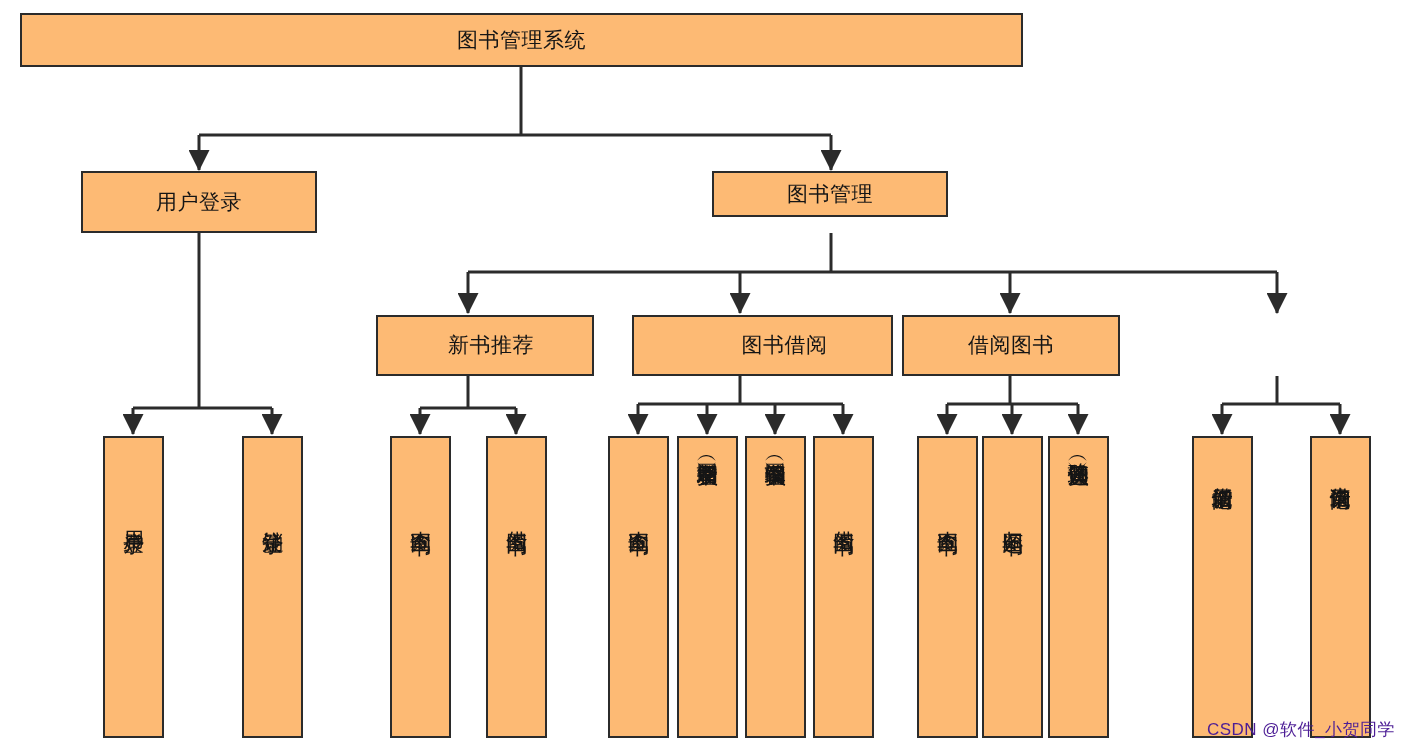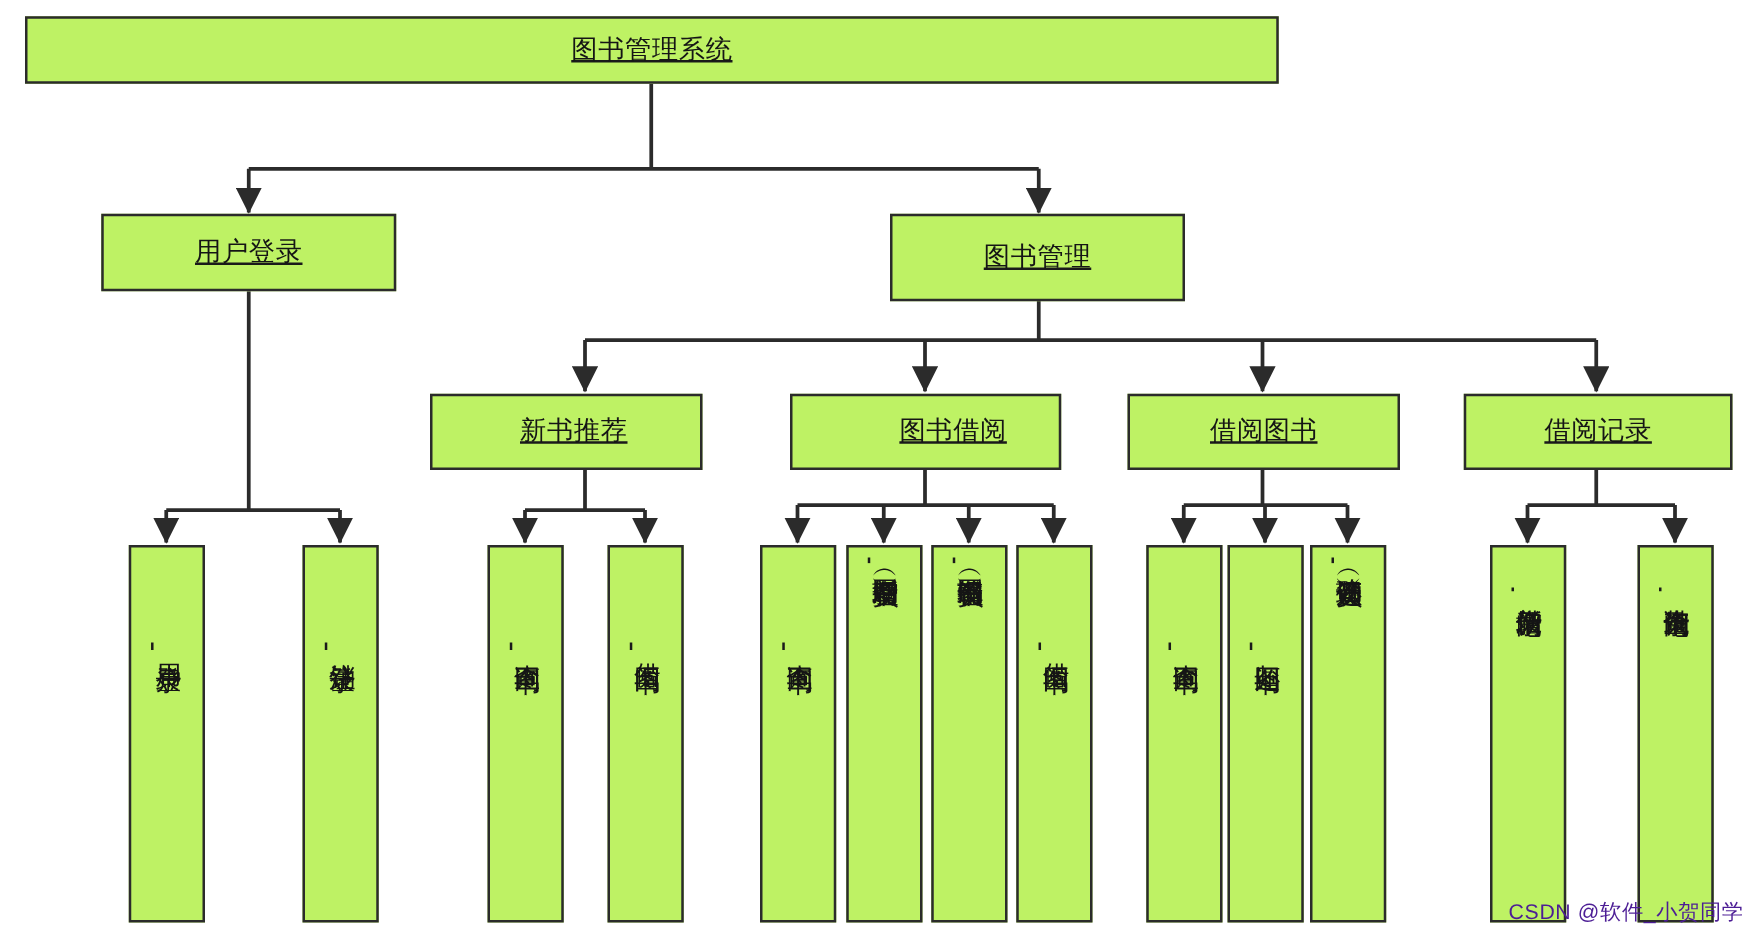--- a/index.html
+++ b/index.html
@@ -22,27 +22,26 @@
   #diagram-svg {
     position: absolute;
     left: 0;
     top: 0;
     width: 1405px;
     height: 747px;
   }
   .node {
     position: absolute;
     box-sizing: border-box;
-    background: #bef264;
+    background: #fdba74;
     border: 2.5px solid #2b2b2b;
     display: flex;
     align-items: center;
     justify-content: center;
     z-index: 3;
-    text-decoration: underline;
   }
   .node-label {
     font-size: 21px;
     line-height: 1.15;
     letter-spacing: 0.5px;
     color: #151515;
     white-space: nowrap;
     text-align: center;
   }
   .node.horizontal .node-label {
@@ -134,36 +133,33 @@
     </g>
   </svg>
 
   <div class="node horizontal" style="left:20px; top:13px; width:1003px; height:54px;">
     <span class="node-label">图书管理系统</span>
   </div>
 
   <div class="node horizontal" style="left:81px; top:171px; width:236px; height:62px;">
     <span class="node-label">用户登录</span>
   </div>
-  <div class="node horizontal" style="left:712px; top:171px; width:236px; height:70px;">
+  <div class="node horizontal" style="left:712px; top:171px; width:236px; height:46px;">
     <span class="node-label">图书管理</span>
   </div>
 
-  <div class="node horizontal" style="left:344px; top:315px; width:218px; height:61px;padding-left:12px;">
+  <div class="node horizontal" style="left:376px; top:315px; width:218px; height:61px;padding-left:12px;">
     <span class="node-label">新书推荐</span>
   </div>
-  <div class="node horizontal" style="left:632px; top:315px; width:217px; height:61px;padding-left:44px;">
+  <div class="node horizontal" style="left:632px; top:315px; width:261px; height:61px;padding-left:44px;">
     <span class="node-label">图书借阅</span>
   </div>
   <div class="node horizontal" style="left:902px; top:315px; width:218px; height:61px;">
     <span class="node-label">借阅图书</span>
   </div>
-  <div class="node horizontal" style="left:1171px; top:315px; width:215px; height:61px;">
-    <span class="node-label">借阅记录</span>
-  </div>
 
   <div class="node vertical" style="left:103px; top:436px; width:61px; height:302px; padding-top:76px;">
     <span class="node-label">用户登录</span>
   </div>
   <div class="node vertical" style="left:242px; top:436px; width:61px; height:302px; padding-top:76px;">
     <span class="node-label">注销登录</span>
   </div>
 
   <div class="node vertical" style="left:390px; top:436px; width:61px; height:302px; padding-top:76px;">
     <span class="node-label">查询图书</span>

